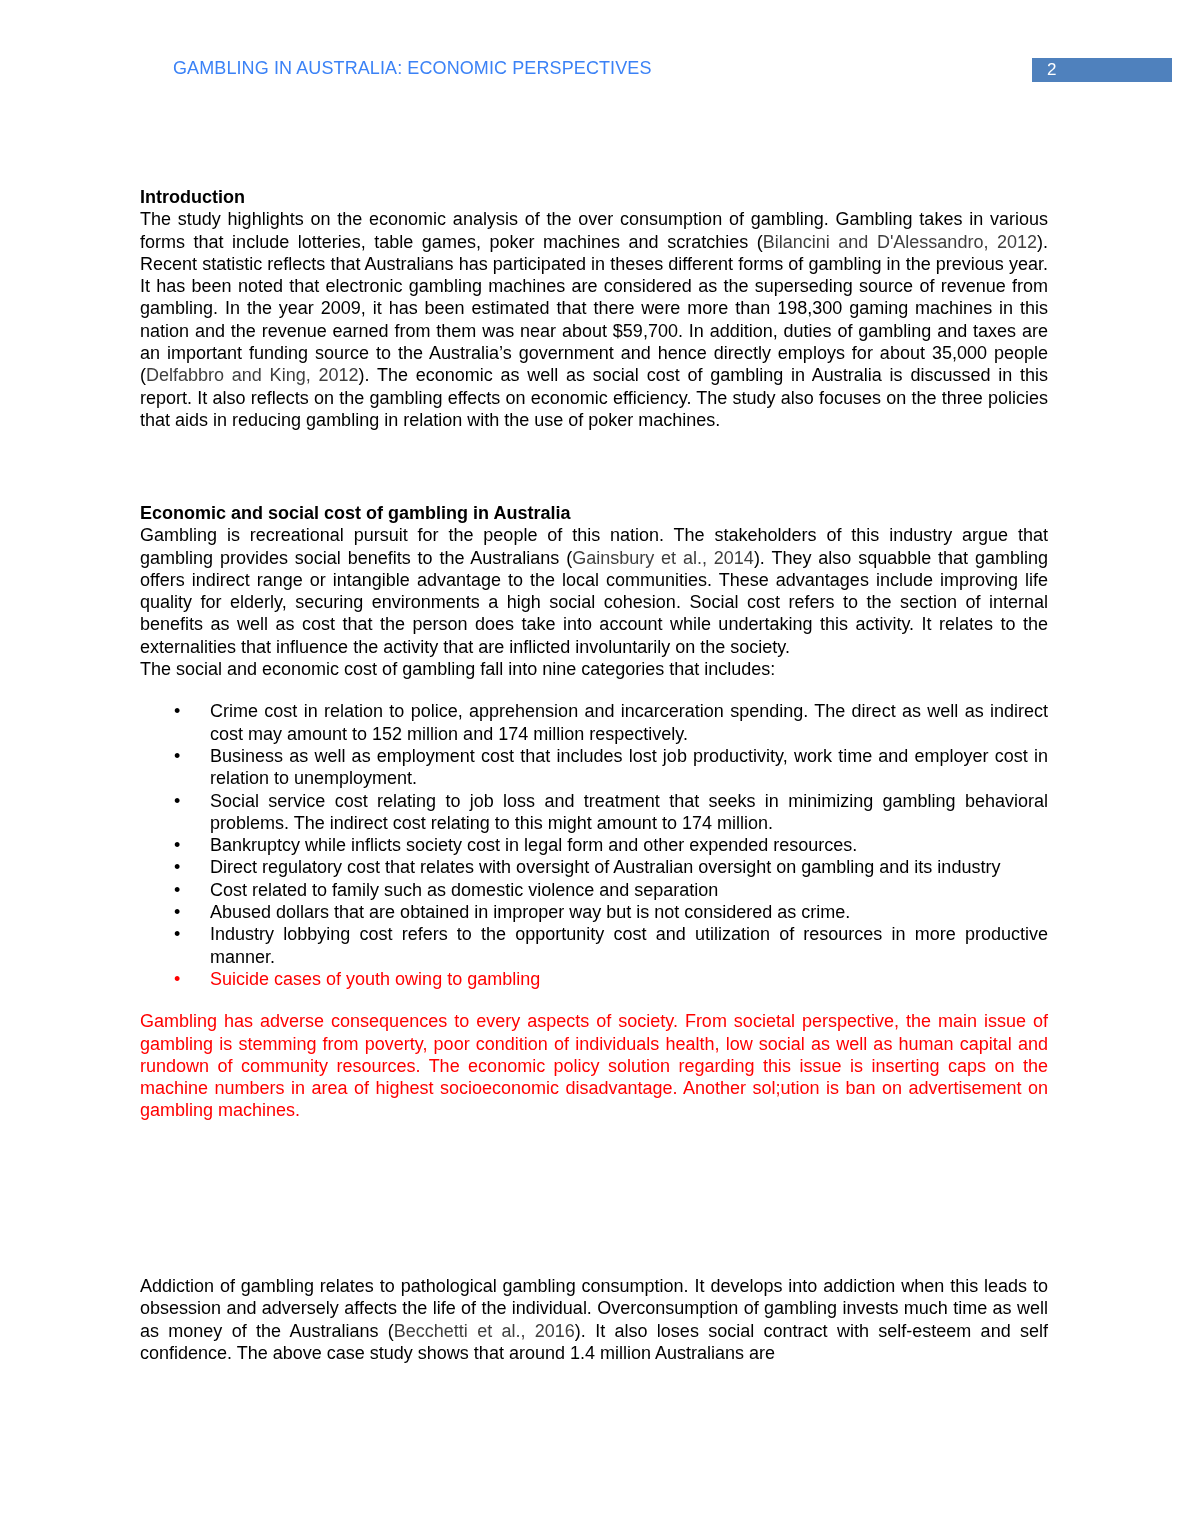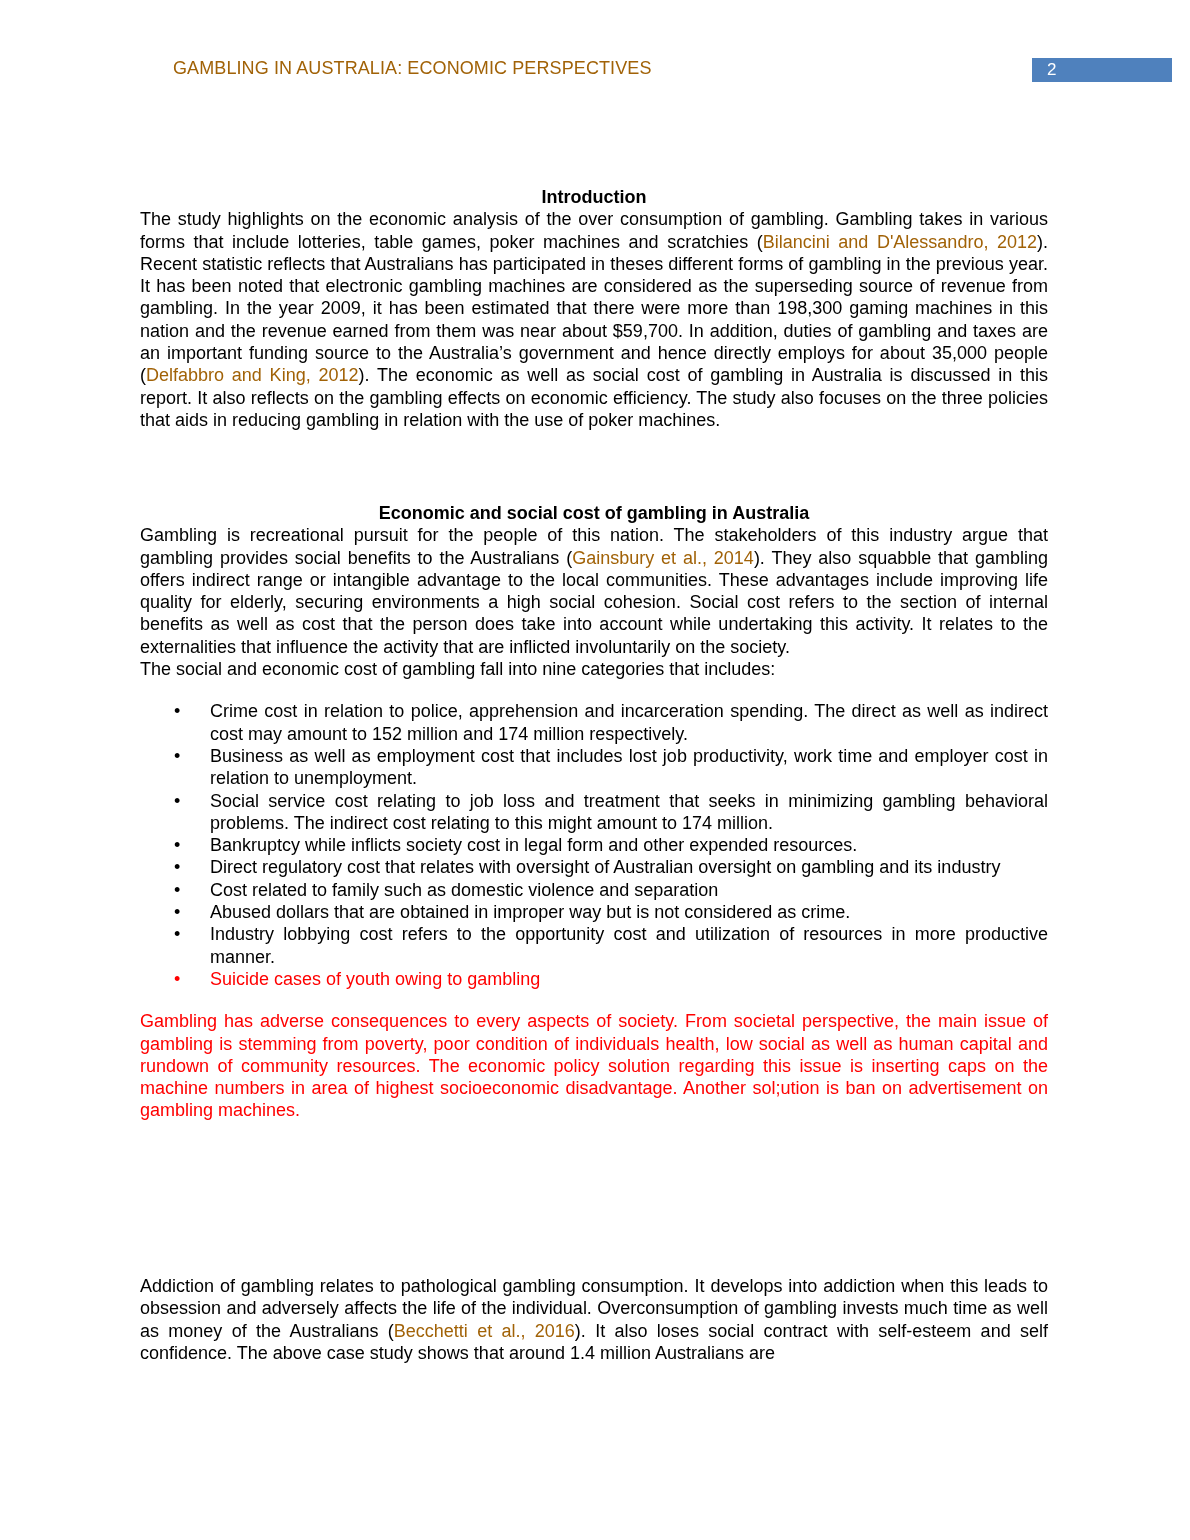--- a/index.html
+++ b/index.html
@@ -10,21 +10,21 @@
       overflow: hidden;
       font-family: "Liberation Sans", sans-serif;
       color: #000000;
     }
     .header-title {
       position: absolute;
       left: 173px;
       top: 58px;
       font-size: 18px;
       letter-spacing: 0.1px;
-      color: #a16207;
+      color: #3b82f6;
     }
     .page-num-box {
       position: absolute;
       left: 1032px;
       top: 58px;
       width: 140px;
       height: 24px;
       background: #4f81bd;
       color: #ffffff;
       font-size: 17px;
@@ -33,22 +33,22 @@
       padding-left: 15px;
     }
     .content {
       position: absolute;
       left: 140px;
       width: 908px;
       font-size: 18px;
       line-height: 22.3px;
       text-align: justify;
     }
-    .heading { font-weight: bold; text-align: center; }
-    .cite { color: #a16207; }
+    .heading { font-weight: bold; text-align: left; }
+    .cite { color: #404040; }
     .red { color: #ff0000; }
     p { margin: 0; }
     ul.bullets {
       list-style: none;
       margin: 0;
       padding: 0;
     }
     ul.bullets li {
       position: relative;
       padding-left: 70px;

